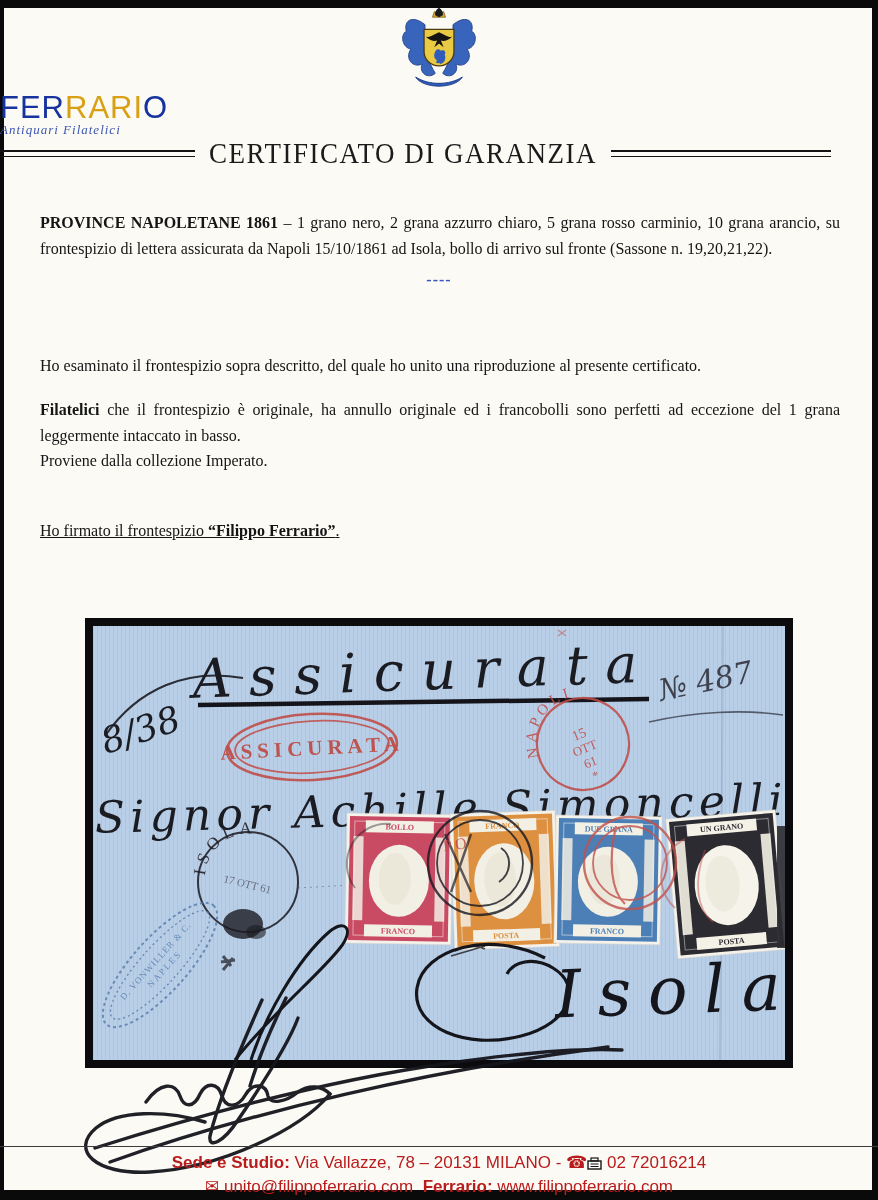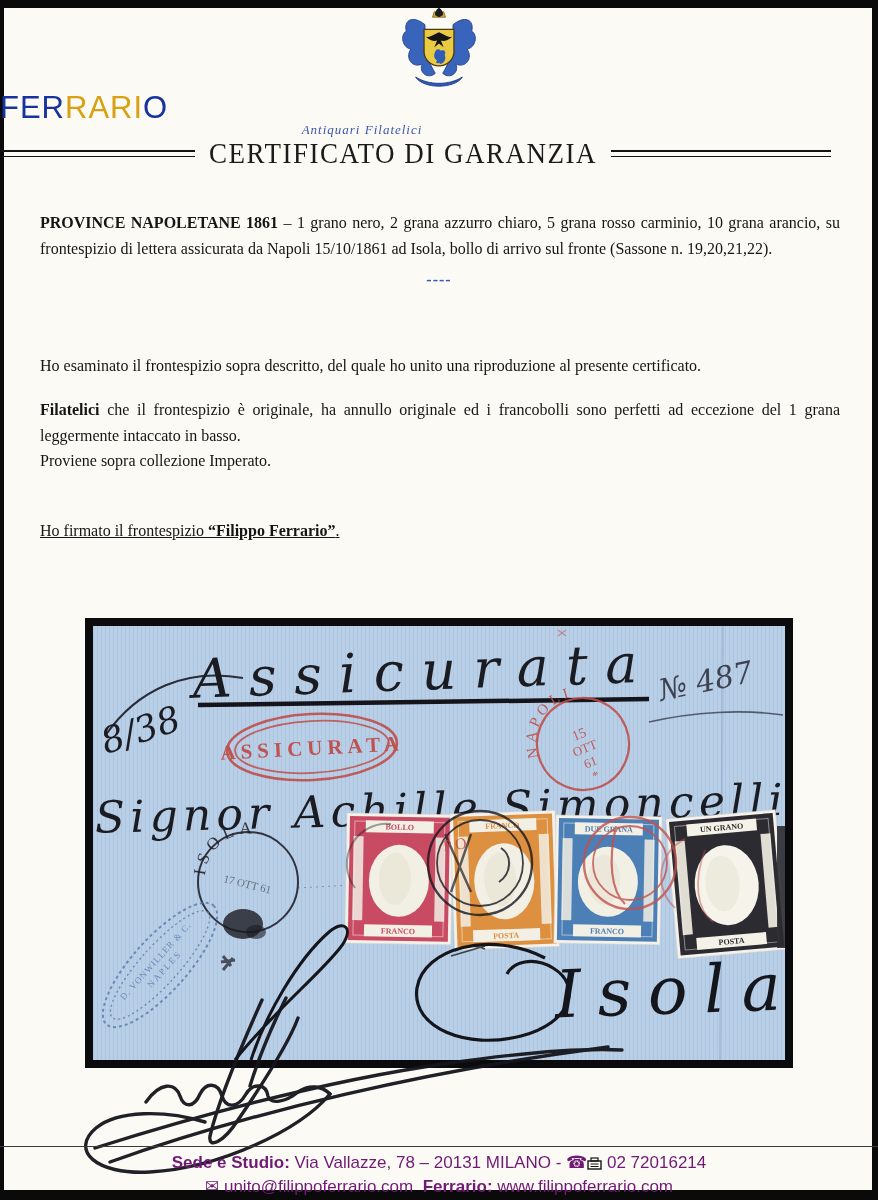--- a/index.html
+++ b/index.html
@@ -8,42 +8,42 @@
   .edge{position:absolute;background:#0a0a0a;}
   .edge-top{left:0;top:0;width:878px;height:8px;}
   .edge-left{left:0;top:0;width:4px;height:1200px;}
   .edge-right{left:872px;top:0;width:6px;height:1200px;}
   .edge-bottom{left:0;top:1190px;width:878px;height:10px;}
 
   .crest{position:absolute;left:394px;top:6px;width:90px;height:86px;}
   .brand{position:absolute;left:0;top:90px;width:878px;text-align:left;
          font-family:"Liberation Sans",sans-serif;font-weight:normal;font-size:31px;letter-spacing:1px;}
   .brand .b{color:#16339e;} .brand .g{color:#d8a012;}
-  .tagline{position:absolute;left:0;top:122px;width:724px;text-align:center;
+  .tagline{position:absolute;left:0;top:122px;width:724px;text-align:left;
            font-style:italic;font-size:13px;color:#3b56b0;letter-spacing:1px;}
 
   .title-row{position:absolute;left:0;top:138px;width:810px;display:flex;align-items:center;justify-content:center;gap:14px;}
   .rule{height:4px;border-top:2px solid #141414;border-bottom:1px solid #141414;flex:0 0 auto;}
   .rule.l{width:216px;} .rule.r{width:220px;}
   .cert-title{font-size:27px;letter-spacing:1.5px;color:#1b1b1b;white-space:nowrap;transform:scaleY(1.08);}
 
   .para{position:absolute;left:40px;width:800px;font-size:16px;line-height:1.6;text-align:justify;}
   .p1{top:194px;} .p2{top:309px;margin-top:44px;} .p3{top:381px;} .p4{top:502px;text-align:left;text-decoration:underline;}
   .dashes{position:absolute;left:0;top:271px;width:878px;text-align:center;color:#3a56c0;
           font-weight:bold;letter-spacing:1px;font-size:16px;}
 
   .photo{position:absolute;left:85px;top:618px;width:692px;height:434px;border:8px solid #0b0b0e;
          background:#b9cfe8;}
   .photo svg{display:block;}
 
   .sig-overlay{position:absolute;left:0;top:990px;width:878px;height:210px;pointer-events:none;}
 
   .foot-rule{position:absolute;left:0;top:1146px;width:878px;height:0;border-top:1px solid #3c3c3c;}
   .footer-line{position:absolute;left:0;width:878px;text-align:center;
-               font-family:"Liberation Sans",sans-serif;font-size:17px;color:#701a75;}
+               font-family:"Liberation Sans",sans-serif;font-size:17px;color:#b91c1c;}
   .fl1{top:1152px;} .fl2{top:1176px;}
   .footer-line b{font-weight:bold;}
   .icon-glyph{font-family:"DejaVu Sans",sans-serif;font-size:17px;}
   .fax-icon-svg{vertical-align:-2px;}
 </style>
 </head>
 <body>
 
 <div class="page">
 
@@ -74,21 +74,21 @@
     <span class="rule r"></span>
   </div>
 
   <p class="para p1"><b>PROVINCE NAPOLETANE 1861</b><span> – 1 grano nero, 2 grana azzurro chiaro, 5 grana rosso carminio, 10 grana arancio, su frontespizio di lettera assicurata da Napoli 15/10/1861 ad Isola, bollo di arrivo sul fronte (Sassone n. 19,20,21,22).</span></p>
 
   <div class="dashes">----</div>
 
   <p class="para p2">Ho esaminato il frontespizio sopra descritto, del quale ho unito una riproduzione al presente certificato.</p>
 
   <p class="para p3"><b>Filatelici</b><span> che il frontespizio è originale, ha annullo originale ed i francobolli sono perfetti ad eccezione del 1 grana leggermente intaccato in basso.</span><br>
-  <span>Proviene sopra collezione Imperato.</span></p>
+  <span>Proviene dalla collezione Imperato.</span></p>
 
   <p class="para p4"><span>Ho firmato il frontespizio </span><b>“Filippo Ferrario”</b><span>.</span></p>
 
   <figure class="photo" style="margin:0;">
     <svg width="692" height="434" viewBox="0 0 692 434">
       <defs>
         <pattern id="laid" width="4" height="4" patternUnits="userSpaceOnUse">
           <rect width="4" height="4" fill="#b9cfe8"></rect>
           <rect x="0" width="1" height="4" fill="rgba(80,110,160,0.10)"></rect>
         </pattern>

